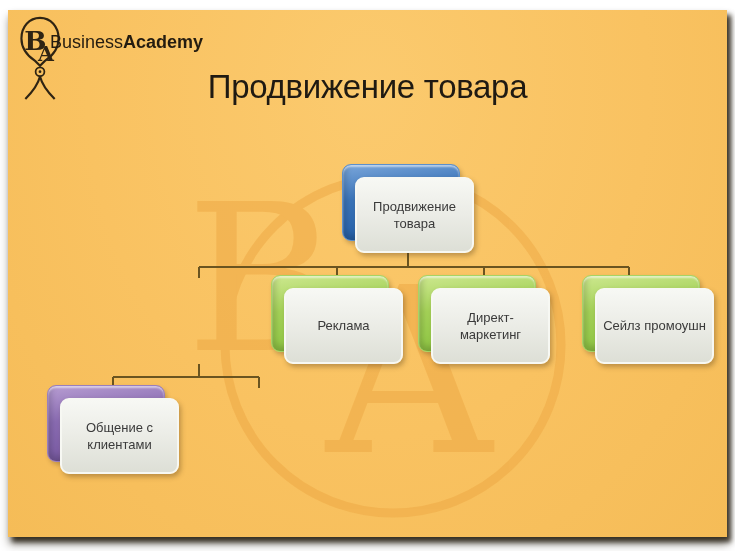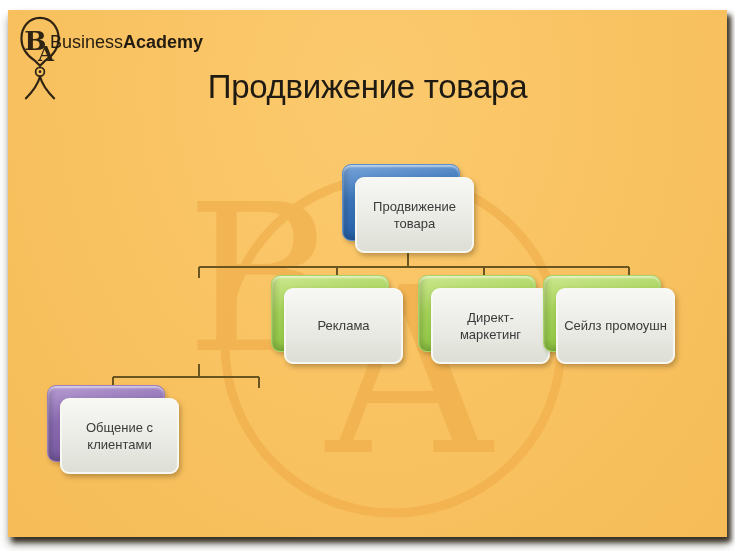--- a/index.html
+++ b/index.html
@@ -102,21 +102,21 @@
     <div class="front">
       <span class="node-label">Реклама</span>
     </div>
   </div>
   <div class="node" style="left:410px;top:265px;">
     <div class="back green"></div>
     <div class="front">
       <span class="node-label">Директ-маркетинг</span>
     </div>
   </div>
-  <div class="node" style="left:535px;top:265px;">
+  <div class="node" style="left:574px;top:265px;">
     <div class="back green"></div>
     <div class="front">
       <span class="node-label">Сейлз промоушн</span>
     </div>
   </div>
 
   <div class="node" style="left:39px;top:375px;text-decoration:underline;">
     <div class="back purple"></div>
     <div class="front">
       <span class="node-label">Общение с клиентами</span>

